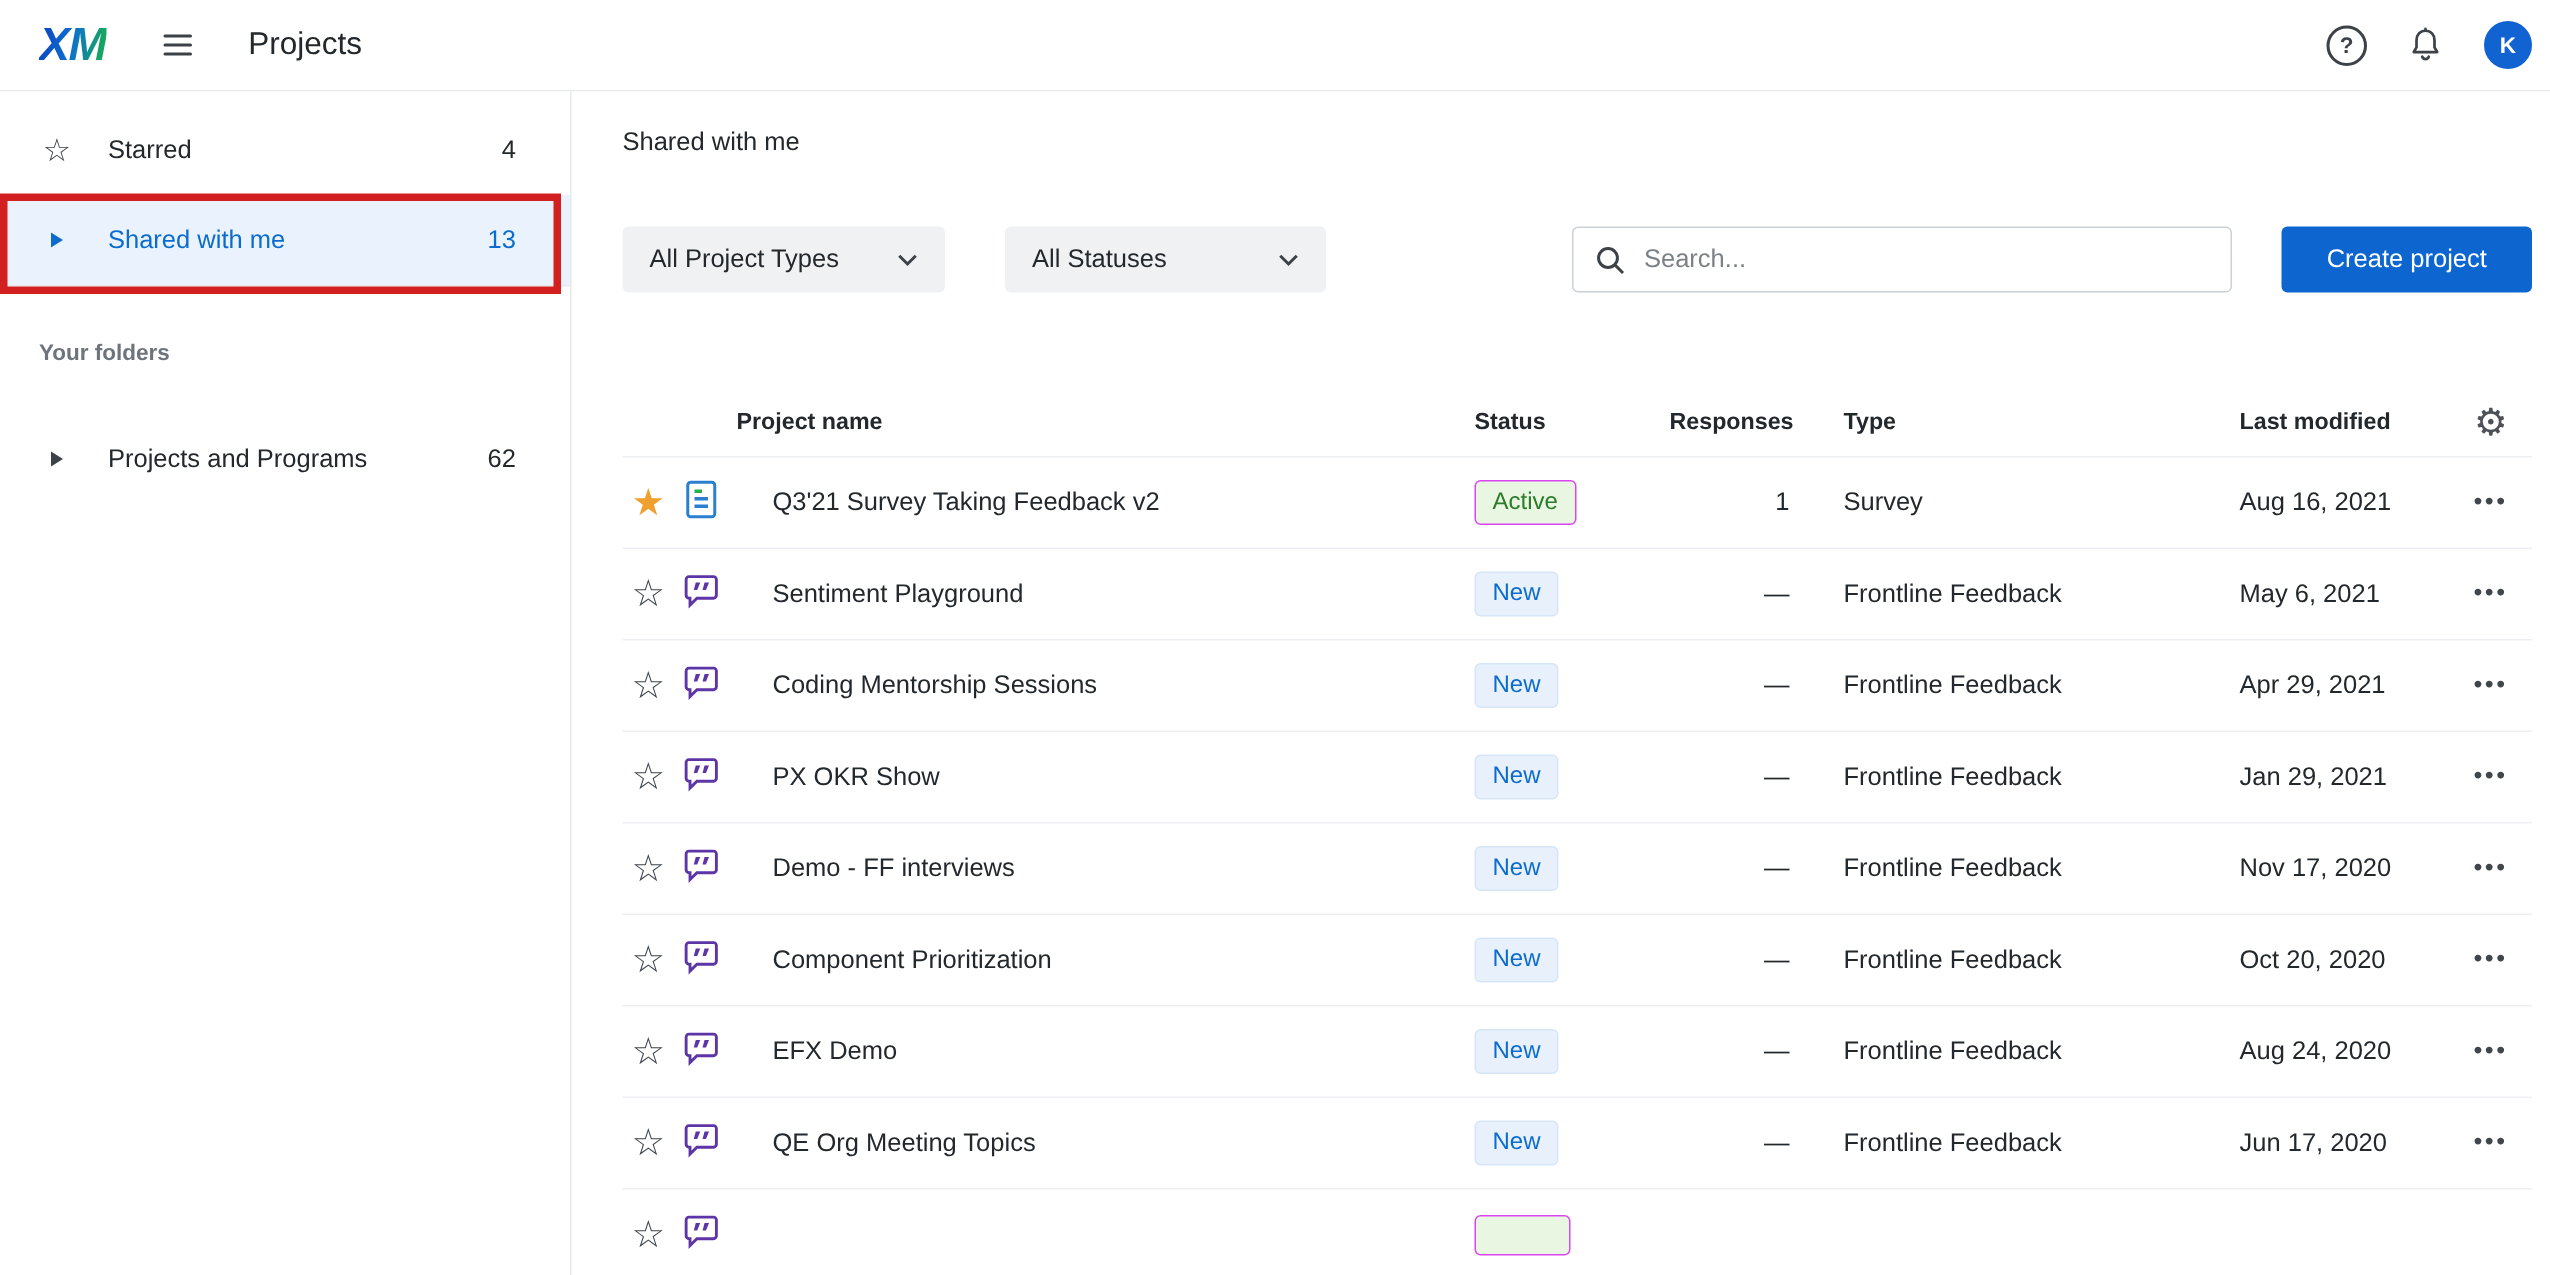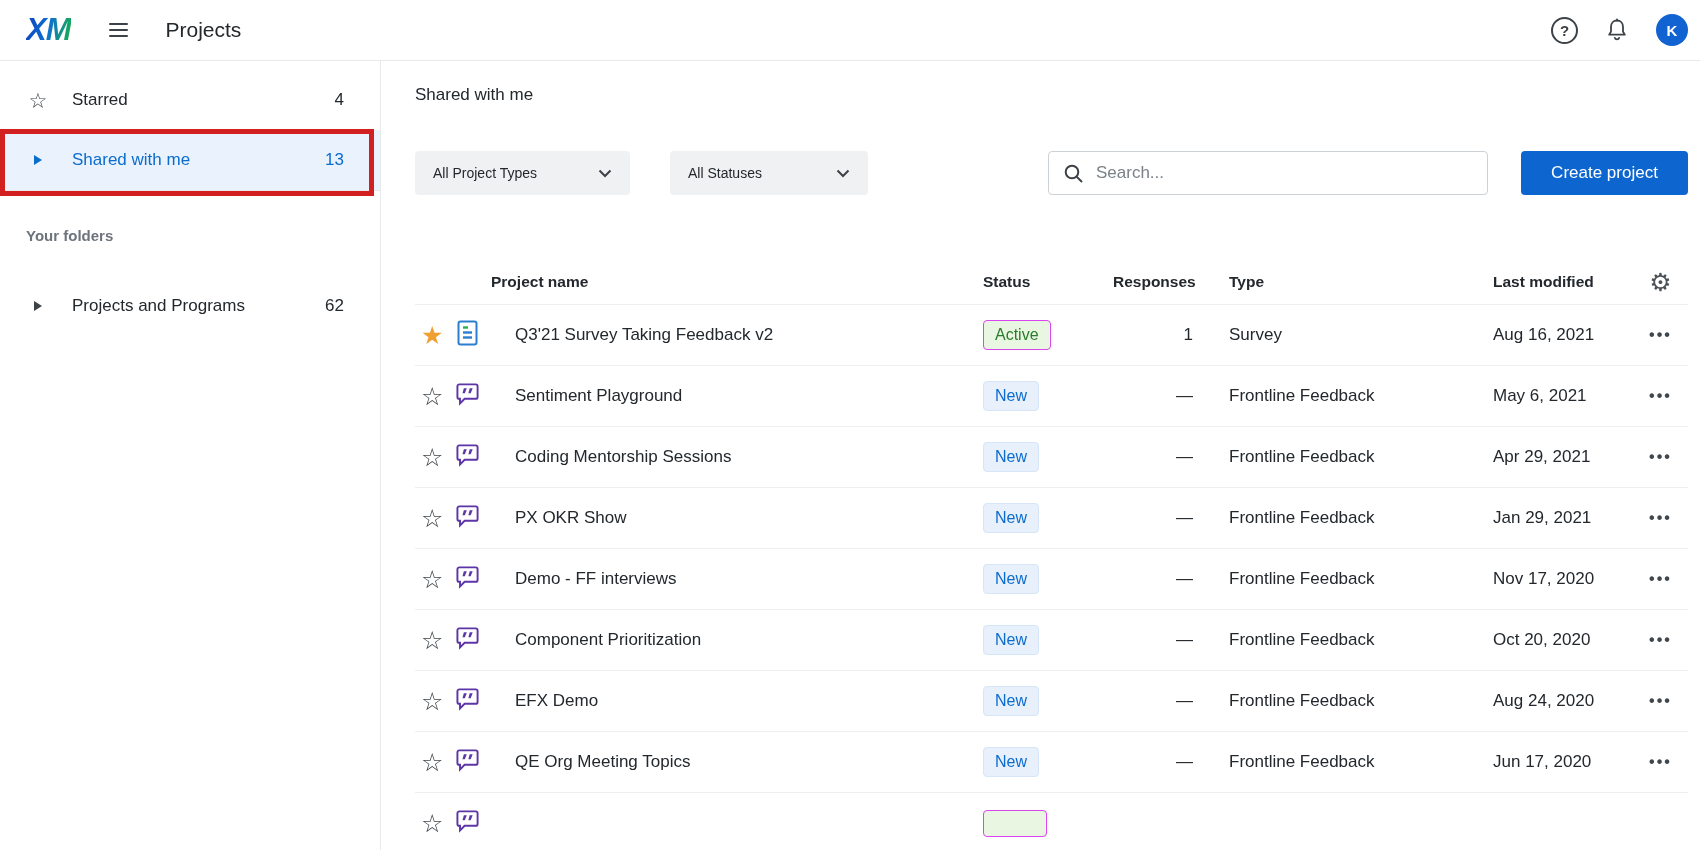--- a/index.html
+++ b/index.html
@@ -77,24 +77,24 @@
   .collab {
     margin-top: 30px; display: flex; align-items: center; gap: 13px;
     color: #0b6cce; font-size: 17px; font-weight: 500; cursor: pointer; width: max-content;
   }
   .collab .plus { display: flex; }
 
   .filters { margin-top: 46px; display: flex; align-items: center; }
   .dropdown {
     height: 44px; background: #f0f1f2; border-radius: 4px;
     display: flex; align-items: center; justify-content: space-between;
-    padding: 0 18px; font-size: 14px; cursor: pointer; color: #23282d;
+    padding: 0 18px; font-size: 17px; cursor: pointer; color: #23282d;
   }
   .dd-types { width: 215px; }
-  .dd-status { width: 198px; margin-left: 40px; }
+  .dd-status { width: 214px; margin-left: 40px; }
   .searchbox {
     margin-left: auto; width: 440px; height: 44px;
     border: 1px solid #ccd1d5; border-radius: 4px; background: #fff;
     display: flex; align-items: center; padding: 14px 14px;
   }
   .searchbox input {
     border: none; outline: none; flex: 1; margin-left: 12px;
     font-size: 17px; font-family: inherit; color: #23282d; background: transparent;
   }
   .searchbox input::placeholder { color: #7a8187; }

